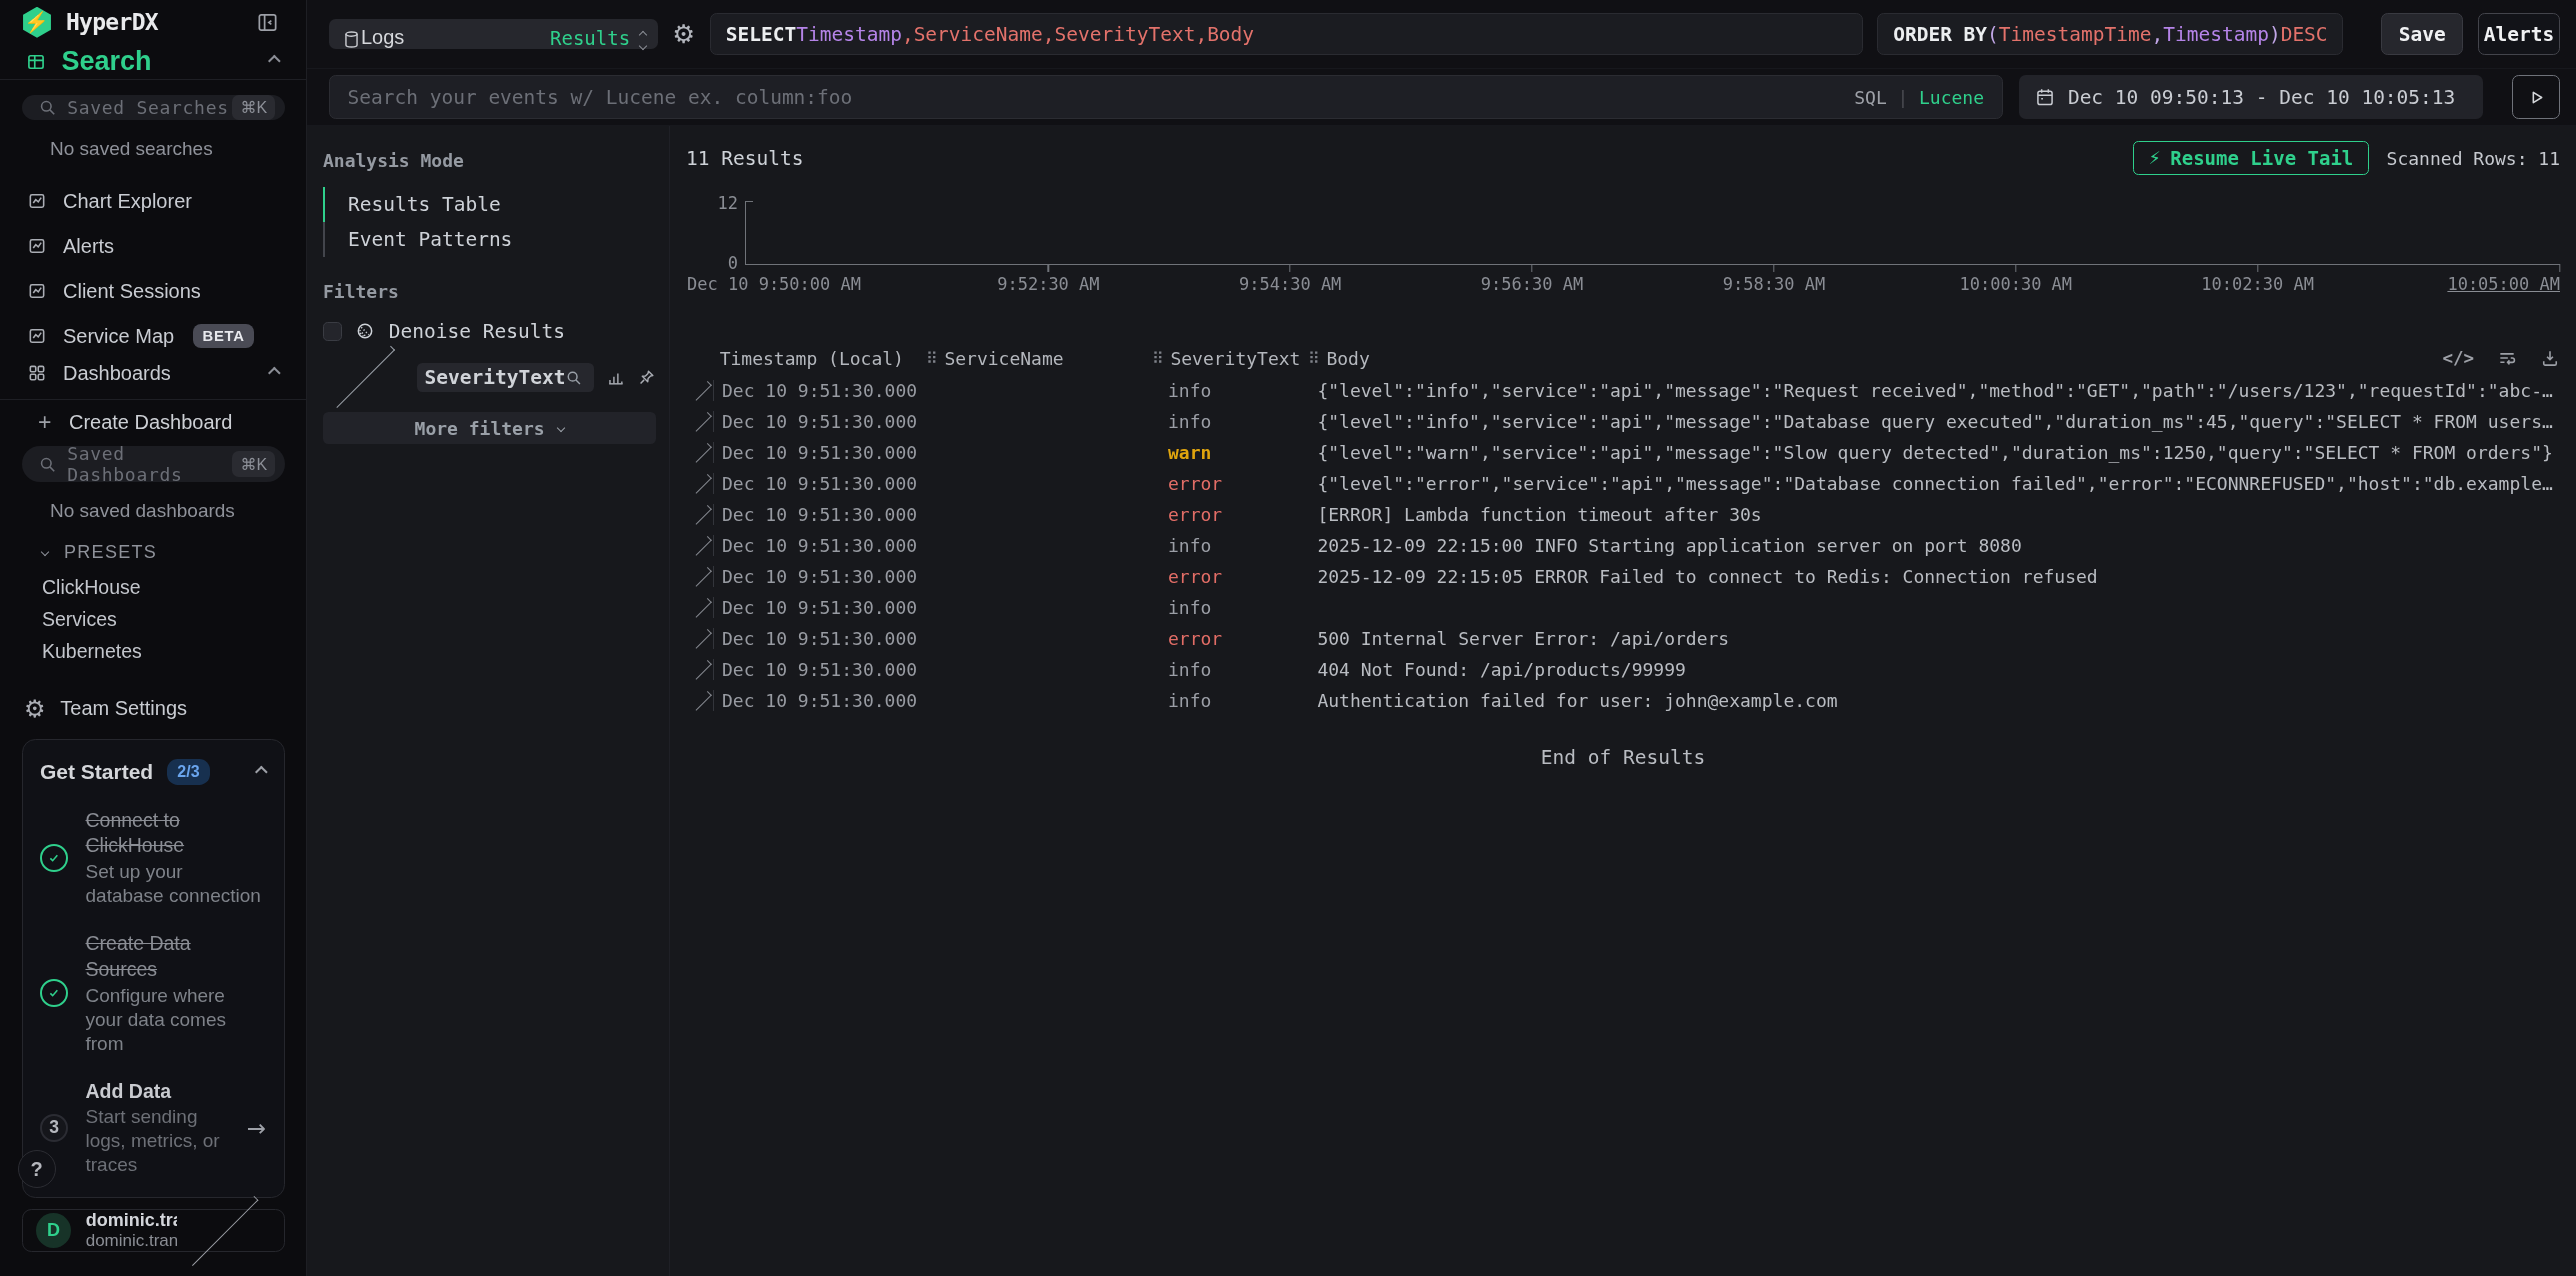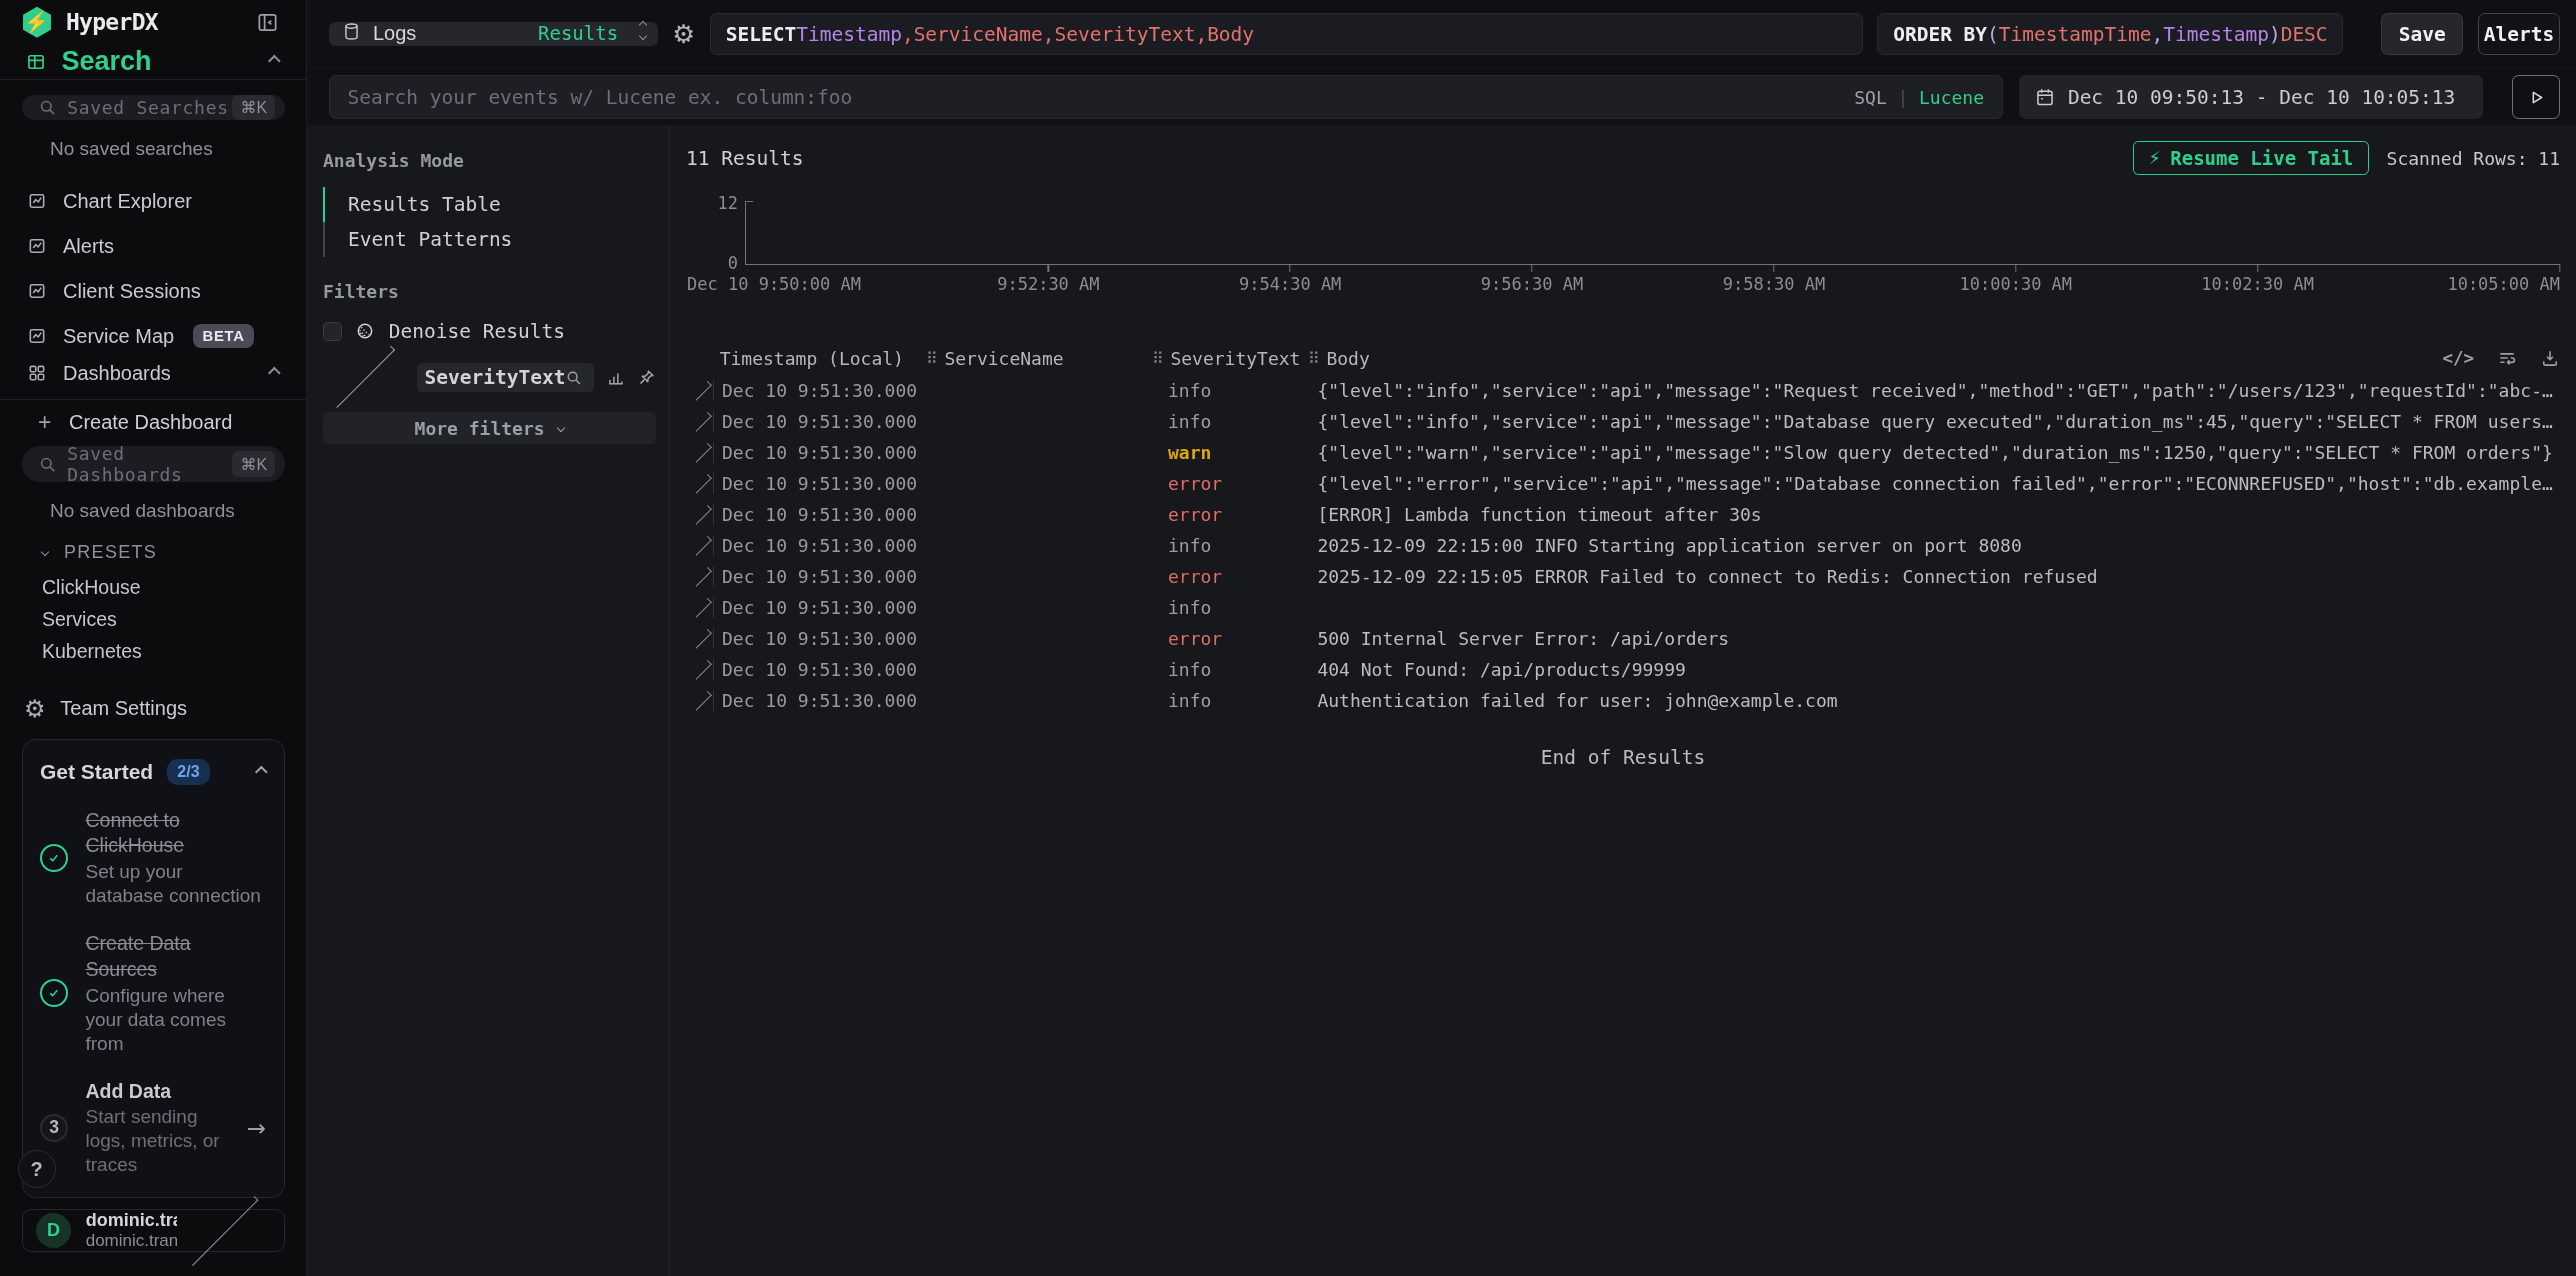--- a/index.html
+++ b/index.html
@@ -64,21 +64,21 @@
   .user-card{margin:10.7px 21.5px 25px;border:0.7px solid #26272d;border-radius:9.4px;height:52px;display:flex;align-items:center;padding:0 13.4px}
   .avatar{width:35px;height:35px;border-radius:50%;background:#173328;color:var(--green);font-weight:700;font-size:18px;display:flex;align-items:center;justify-content:center}
   .user-meta{margin-left:14.8px;flex:1;overflow:hidden}
   .user-name{font-size:18px;font-weight:700;color:#d3d5da;white-space:nowrap}
   .user-mail{font-size:17px;color:#8b8e95;white-space:nowrap}
   .user-card .chev{color:#9da0a7}
 
   
   .right{flex:1;display:flex;flex-direction:column;min-width:0}
   .topbar{height:69px;min-height:69px;background:var(--bg1);border-bottom:0.7px solid #17181d;display:flex;align-items:center;padding:0 16px 0 21.5px;gap:14.8px}
-  .logs-select{width:329px;height:24px;background:var(--bg4);border-radius:6.7px;display:flex;align-items:flex-start;padding:0 12px 0 13.4px;gap:12px}
+  .logs-select{width:329px;height:30px;background:var(--bg4);border-radius:6.7px;display:flex;align-items:flex-end;padding:0 12px 0 13.4px;}
   .logs-select .name{font-size:20px;color:#d6d8dc;flex:1}
   .schema{font-family:"DejaVu Sans Mono",monospace;color:var(--green);font-size:19px}
   .updown{display:flex;flex-direction:column;gap:4.7px;color:#8b8e96;margin-left:9.4px}
   .gear-btn{font-family:"DejaVu Sans",sans-serif;font-size:25.5px;color:#b2b5bc}
   .code-box{height:42px;background:#1b1c21;border:0.7px solid #2a2b31;border-radius:6.7px;display:flex;align-items:center;padding:0 14.8px;font-size:19.5px;white-space:nowrap}
   .code-box.grow{flex:1;min-width:0;overflow:hidden}
   .tok.kw{color:#eceef0;font-weight:700}
   .tok.purple{color:var(--purple)} .tok.salmon{color:var(--salmon)} .tok.lav{color:var(--lav)}
   .btn{height:42px;border-radius:6.7px;display:flex;align-items:center;justify-content:center;font-family:"DejaVu Sans Mono",monospace;font-weight:700;font-size:19.5px;color:#f0f1f3}
   .btn.save{width:82px;background:#26272d;border:0.7px solid #393a41;margin-left:23px}
@@ -487,21 +487,21 @@
               </div>
             <div>
 
             <span class="ticklab left" style="left: 0%;">Dec 10 9:50:00 AM</span>
                 <span class="ticklab center" style="left: 16.67%;">9:52:30 AM</span>
                 <span class="ticklab center" style="left: 30%;">9:54:30 AM</span>
                 <span class="ticklab center" style="left: 43.33%;">9:56:30 AM</span>
                 <span class="ticklab center" style="left: 56.67%;">9:58:30 AM</span>
                 <span class="ticklab center" style="left: 70%;">10:00:30 AM</span>
                 <span class="ticklab center" style="left: 83.33%;">10:02:30 AM</span>
-                <span class="ticklab right" style="left: 100%;">10:05:00 AM</span>
+                <span class="ticklab right" style="left: 100%; text-decoration: underline;">10:05:00 AM</span>
               </div>
             <div class="chart-bar" style="left: 9.13%;">
               <div style="height: 33.3333%; background: rgb(236, 72, 98);"></div>
               <div style="height: 8.33333%; background: rgb(242, 163, 60);"></div>
               <div style="height: 50%; background: rgb(59, 189, 141);"></div>
             </div>
           </div>
         </div>
 
         <div class="tgrid thead">

